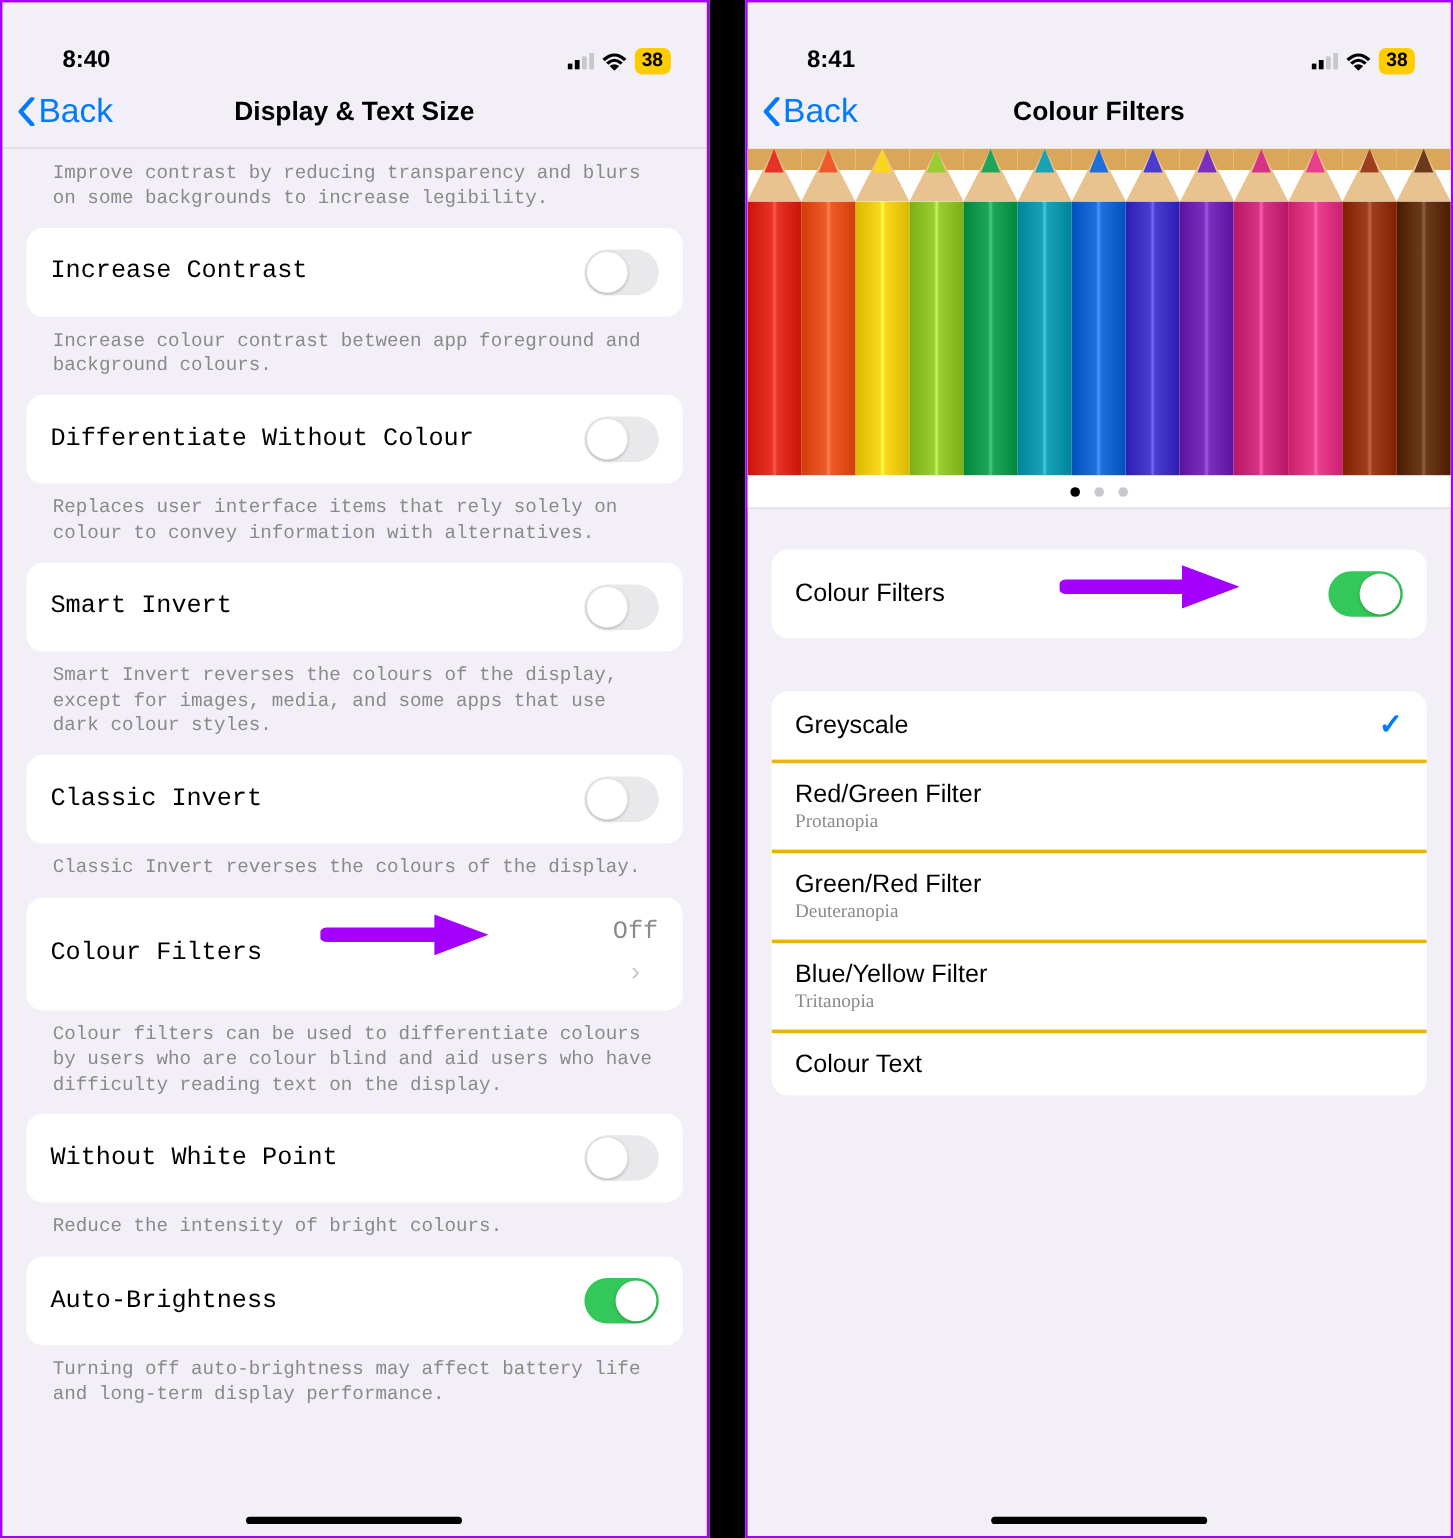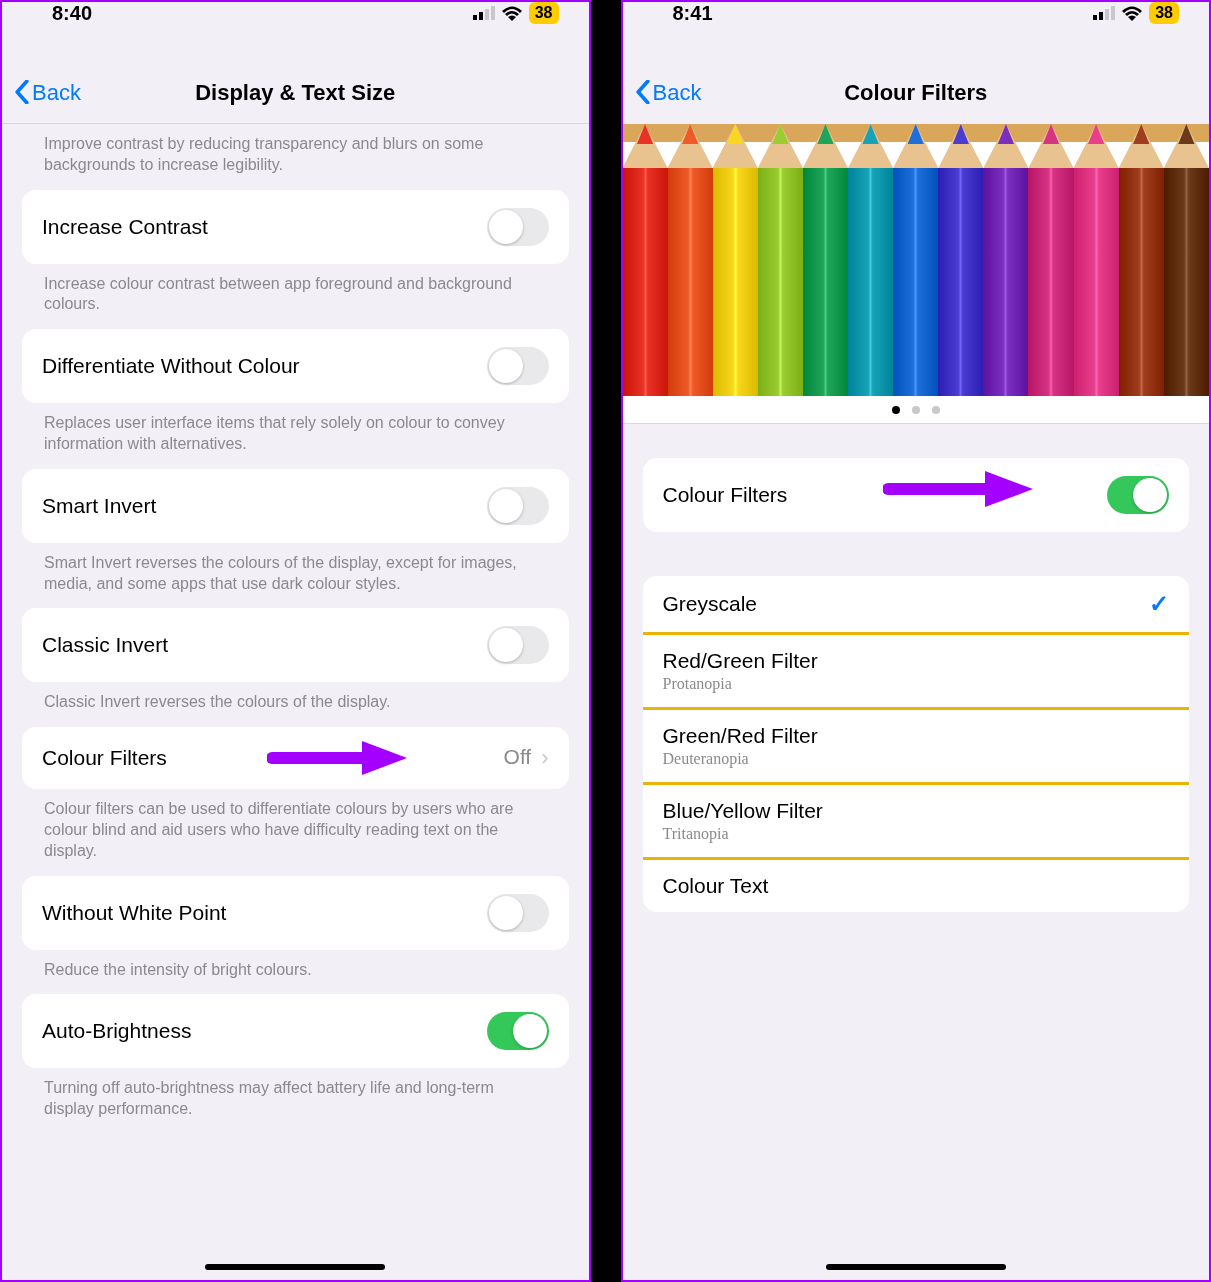--- a/index.html
+++ b/index.html
@@ -20,21 +20,21 @@
     flex-direction: column;
   }
   .divider-vert {
     width: 30px;
     background: #000;
     flex-shrink: 0;
   }
   .status-bar {
     height: 60px;
     display: flex;
-    align-items: flex-start;
+    align-items: flex-end;
     justify-content: space-between;
     padding: 0 30px 0 50px;
     font-size: 20px;
     font-weight: 600;
     color: #000;
   }
   .status-right { display: flex; align-items: center; gap: 6px; }
   .battery {
     background: #ffcc00;
     border-radius: 6px;
@@ -45,22 +45,23 @@
   }
   .nav-bar {
     height: 62px;
     display: flex;
     align-items: center;
     position: relative;
     border-bottom: 1px solid rgba(0,0,0,0.1);
   }
   .back-btn {
     display: flex;
+    align-items: center;
     color: #007aff;
-    font-size: 22px;
+    font-size: 28px;
     padding-left: 12px;
     gap: 2px;
   }
   .nav-title {
     position: absolute;
     left: 0; right: 0;
     text-align: center;
     font-size: 22px;
     font-weight: 600;
     color: #000;
@@ -77,21 +78,21 @@
   .cell {
     background: #fff;
     border-radius: 14px;
     padding: 18px 20px;
     display: flex;
     align-items: center;
     justify-content: space-between;
     font-size: 21px;
     color: #000;
   }
-  .cell .right { display: flex; align-items: flex-start; gap: 10px; }
+  .cell .right { display: flex; align-items: center; gap: 10px; flex-direction: column; }
   .toggle {
     width: 62px; height: 38px;
     background: #e9e9eb;
     border-radius: 20px;
     position: relative;
     flex-shrink: 0;
   }
   .toggle .knob {
     position: absolute;
     width: 34px; height: 34px;
@@ -211,21 +212,21 @@
   </div>
   <div class="nav-bar">
     <div class="back-btn">
       <svg width="16" height="24" viewBox="0 0 12 20">
           <path d="M10 1 L2 10 L10 19" stroke="#007aff" stroke-width="3" fill="none" stroke-linecap="round" stroke-linejoin="round"></path>
         </svg>
       <span>Back</span>
     </div>
     <div class="nav-title">Display &amp; Text Size</div>
   </div>
-  <div class="scroller" style="position:relative;">
+  <div class="scroller" style="position:relative;font-family:Liberation Mono, monospace;">
     <div class="footer-text">Improve contrast by reducing transparency and blurs on some backgrounds to increase legibility.</div>
 
     <div class="cell-group">
       <div class="cell">
         <span>Increase Contrast</span>
         <div class="toggle">
             <div class="knob"></div>
           </div>
       </div>
     </div>

